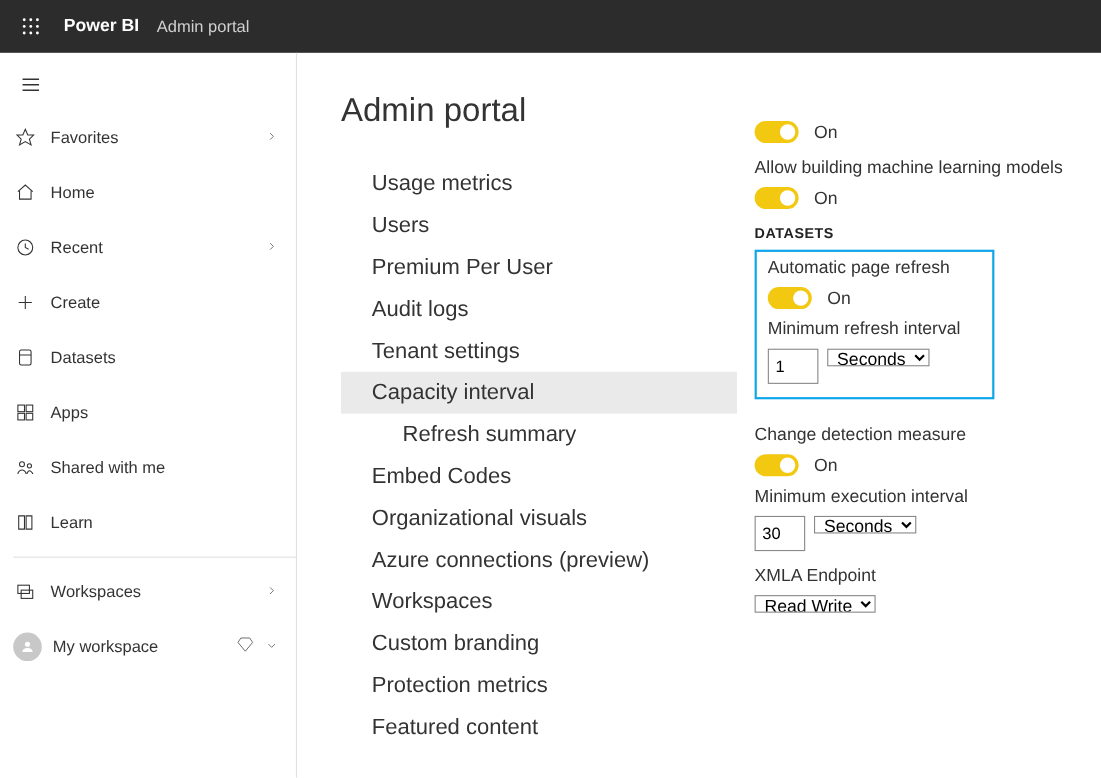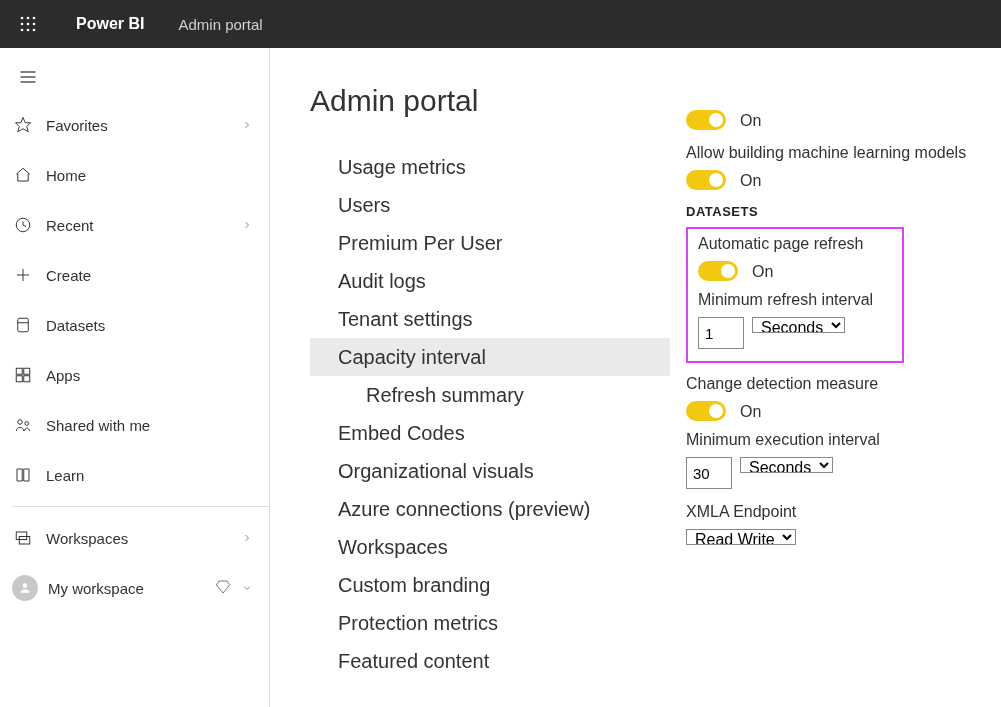--- a/index.html
+++ b/index.html
@@ -13,21 +13,20 @@
     height: 707px;
     overflow: hidden;
   }
   .topbar {
     background: #2c2c2c;
     height: 48px;
     display: flex;
     align-items: center;
     padding: 0 12px;
     color: #fff;
-    gap: 18px;
   }
   .waffle {
     width: 32px; height: 32px;
     display: flex; align-items: center; justify-content: center;
     margin-right: 14px;
   }
   .waffle svg { width: 16px; height: 16px; fill: #fff; }
   .brand {
     font-weight: 600;
     font-size: 16px;
@@ -150,23 +149,23 @@
   .section-head {
     font-size: 13px;
     font-weight: 700;
     letter-spacing: 0.5px;
     color: #222;
     margin-top: 8px;
     margin-bottom: 8px;
     text-transform: uppercase;
   }
   .highlight-box {
-    border: 2px solid #d946ef;
+    border: 2px solid #0ea5e9;
     padding: 6px 10px 12px 10px;
-    margin-bottom: 6px;
+    margin-bottom: 18px;
     display: inline-block;
     min-width: 218px;
   }
   .input-row { display: flex; gap: 8px; }
   input[type=text].num {
     width: 46px;
     height: 32px;
     border: 1px solid #888;
     font-size: 15px;
     padding: 0 6px;

